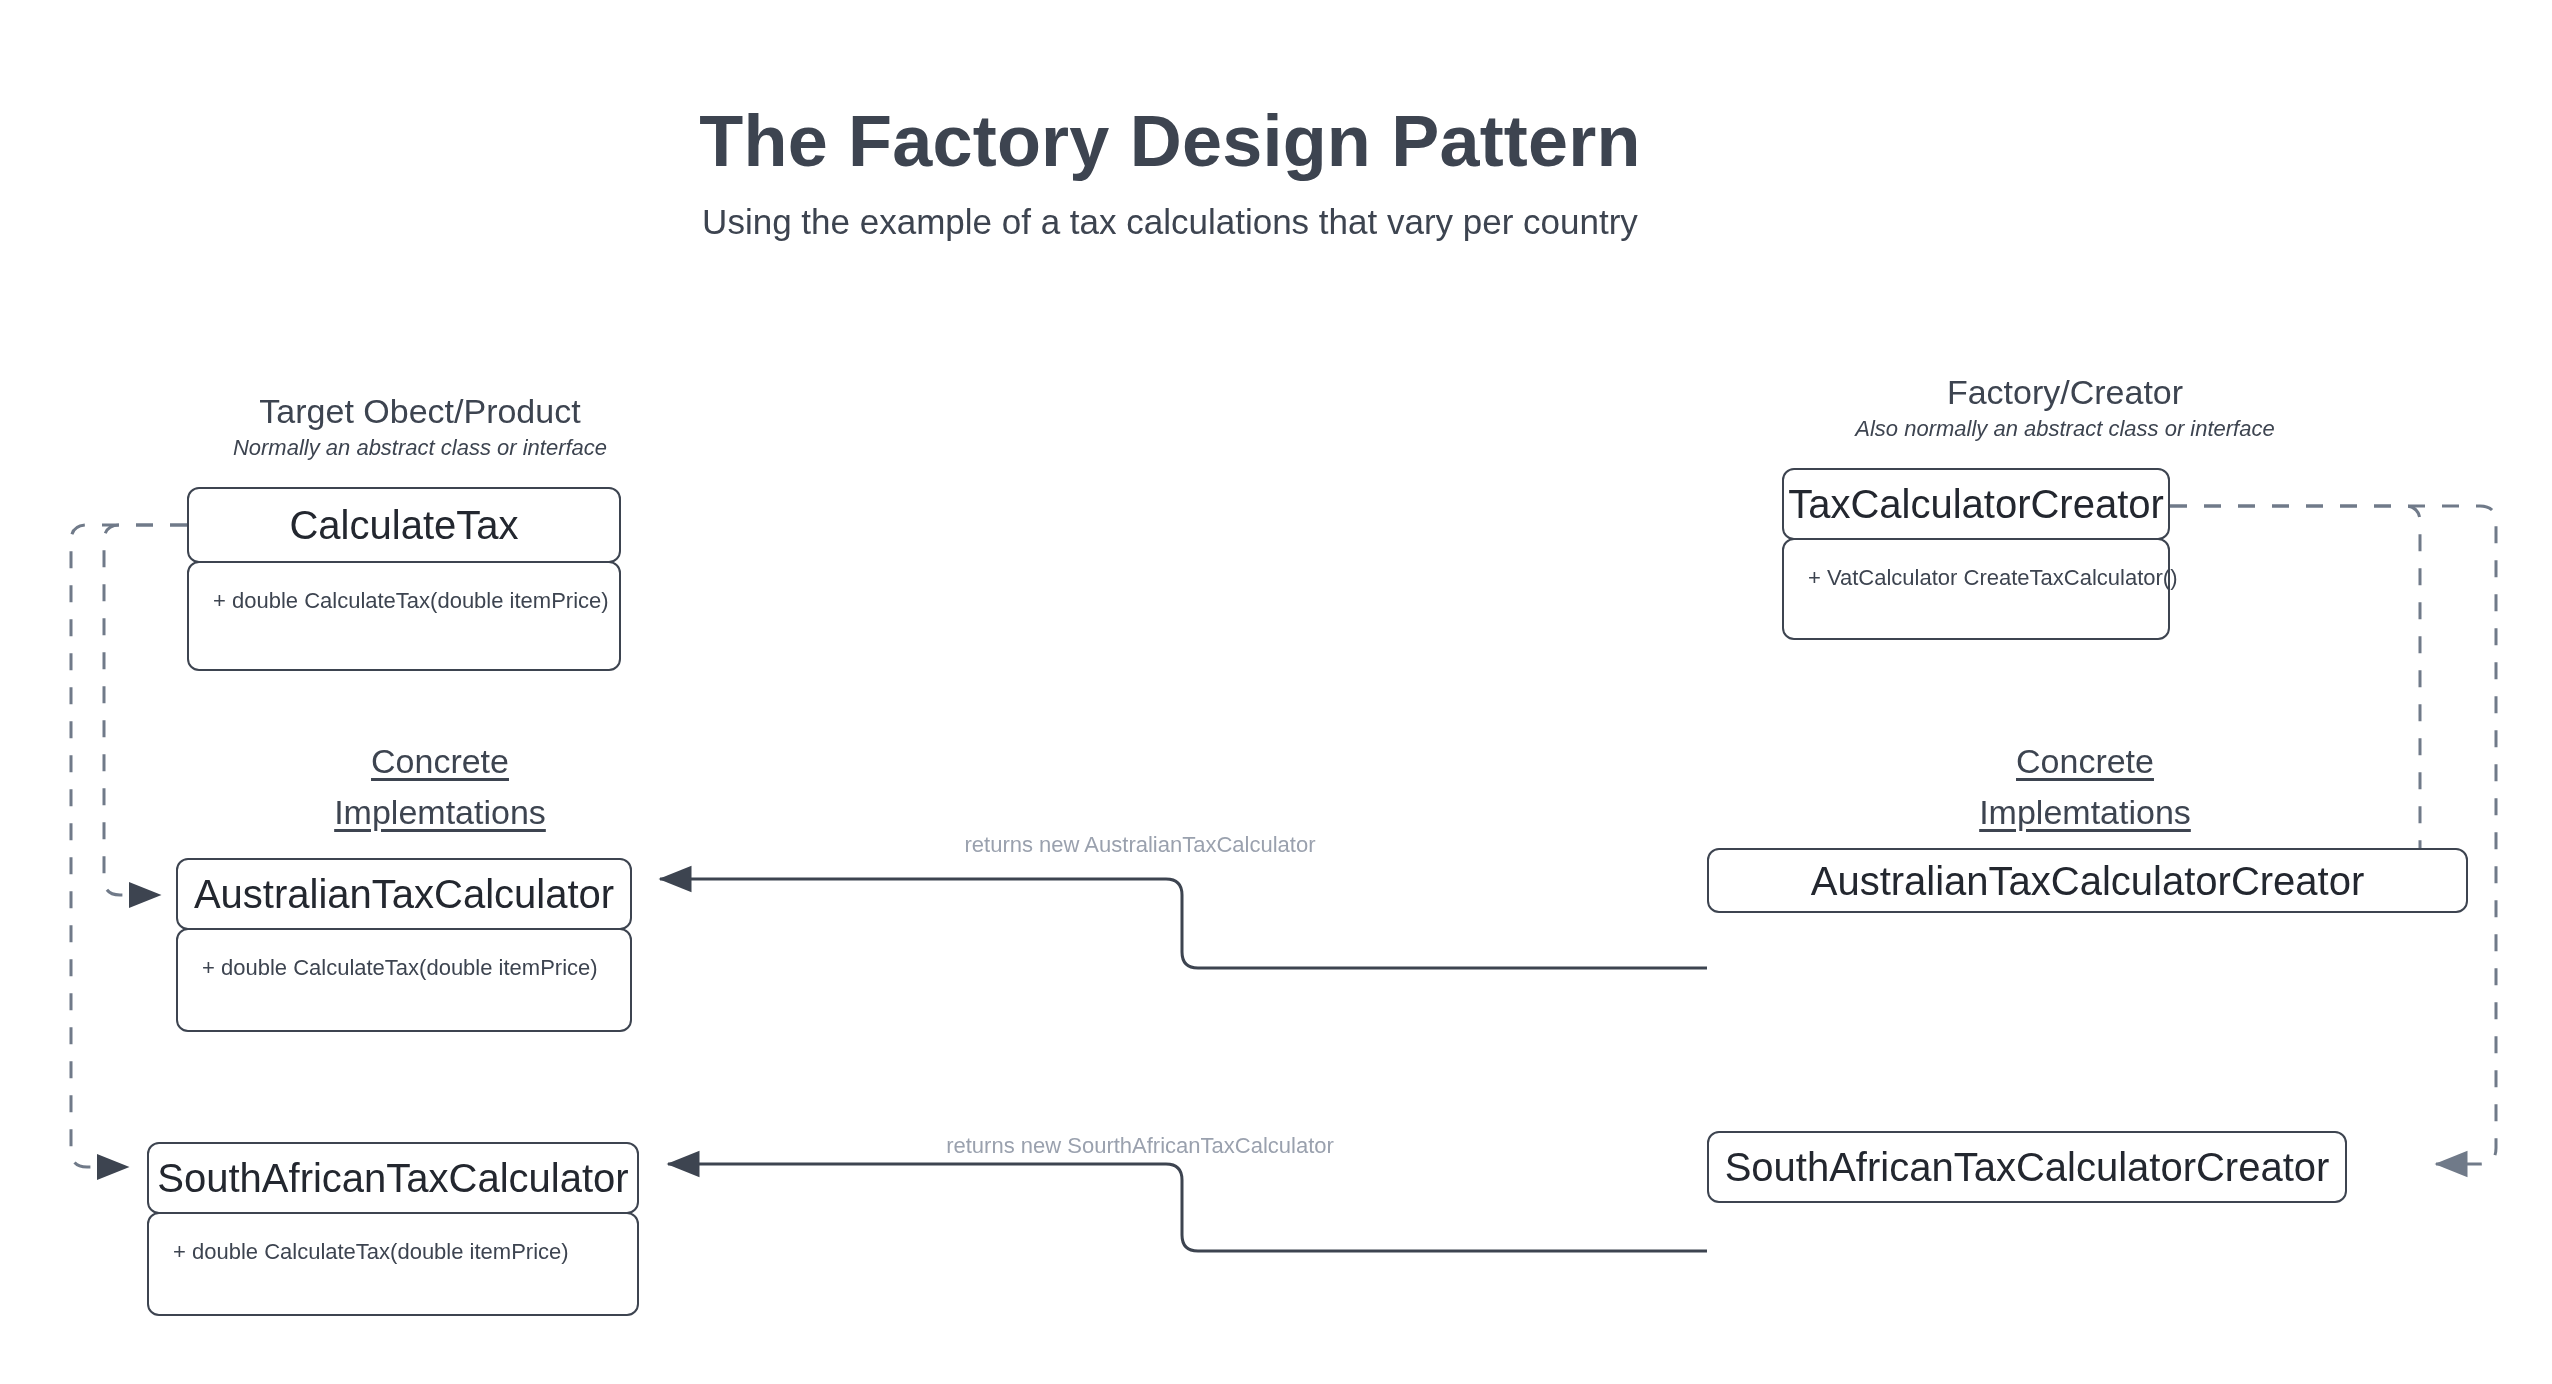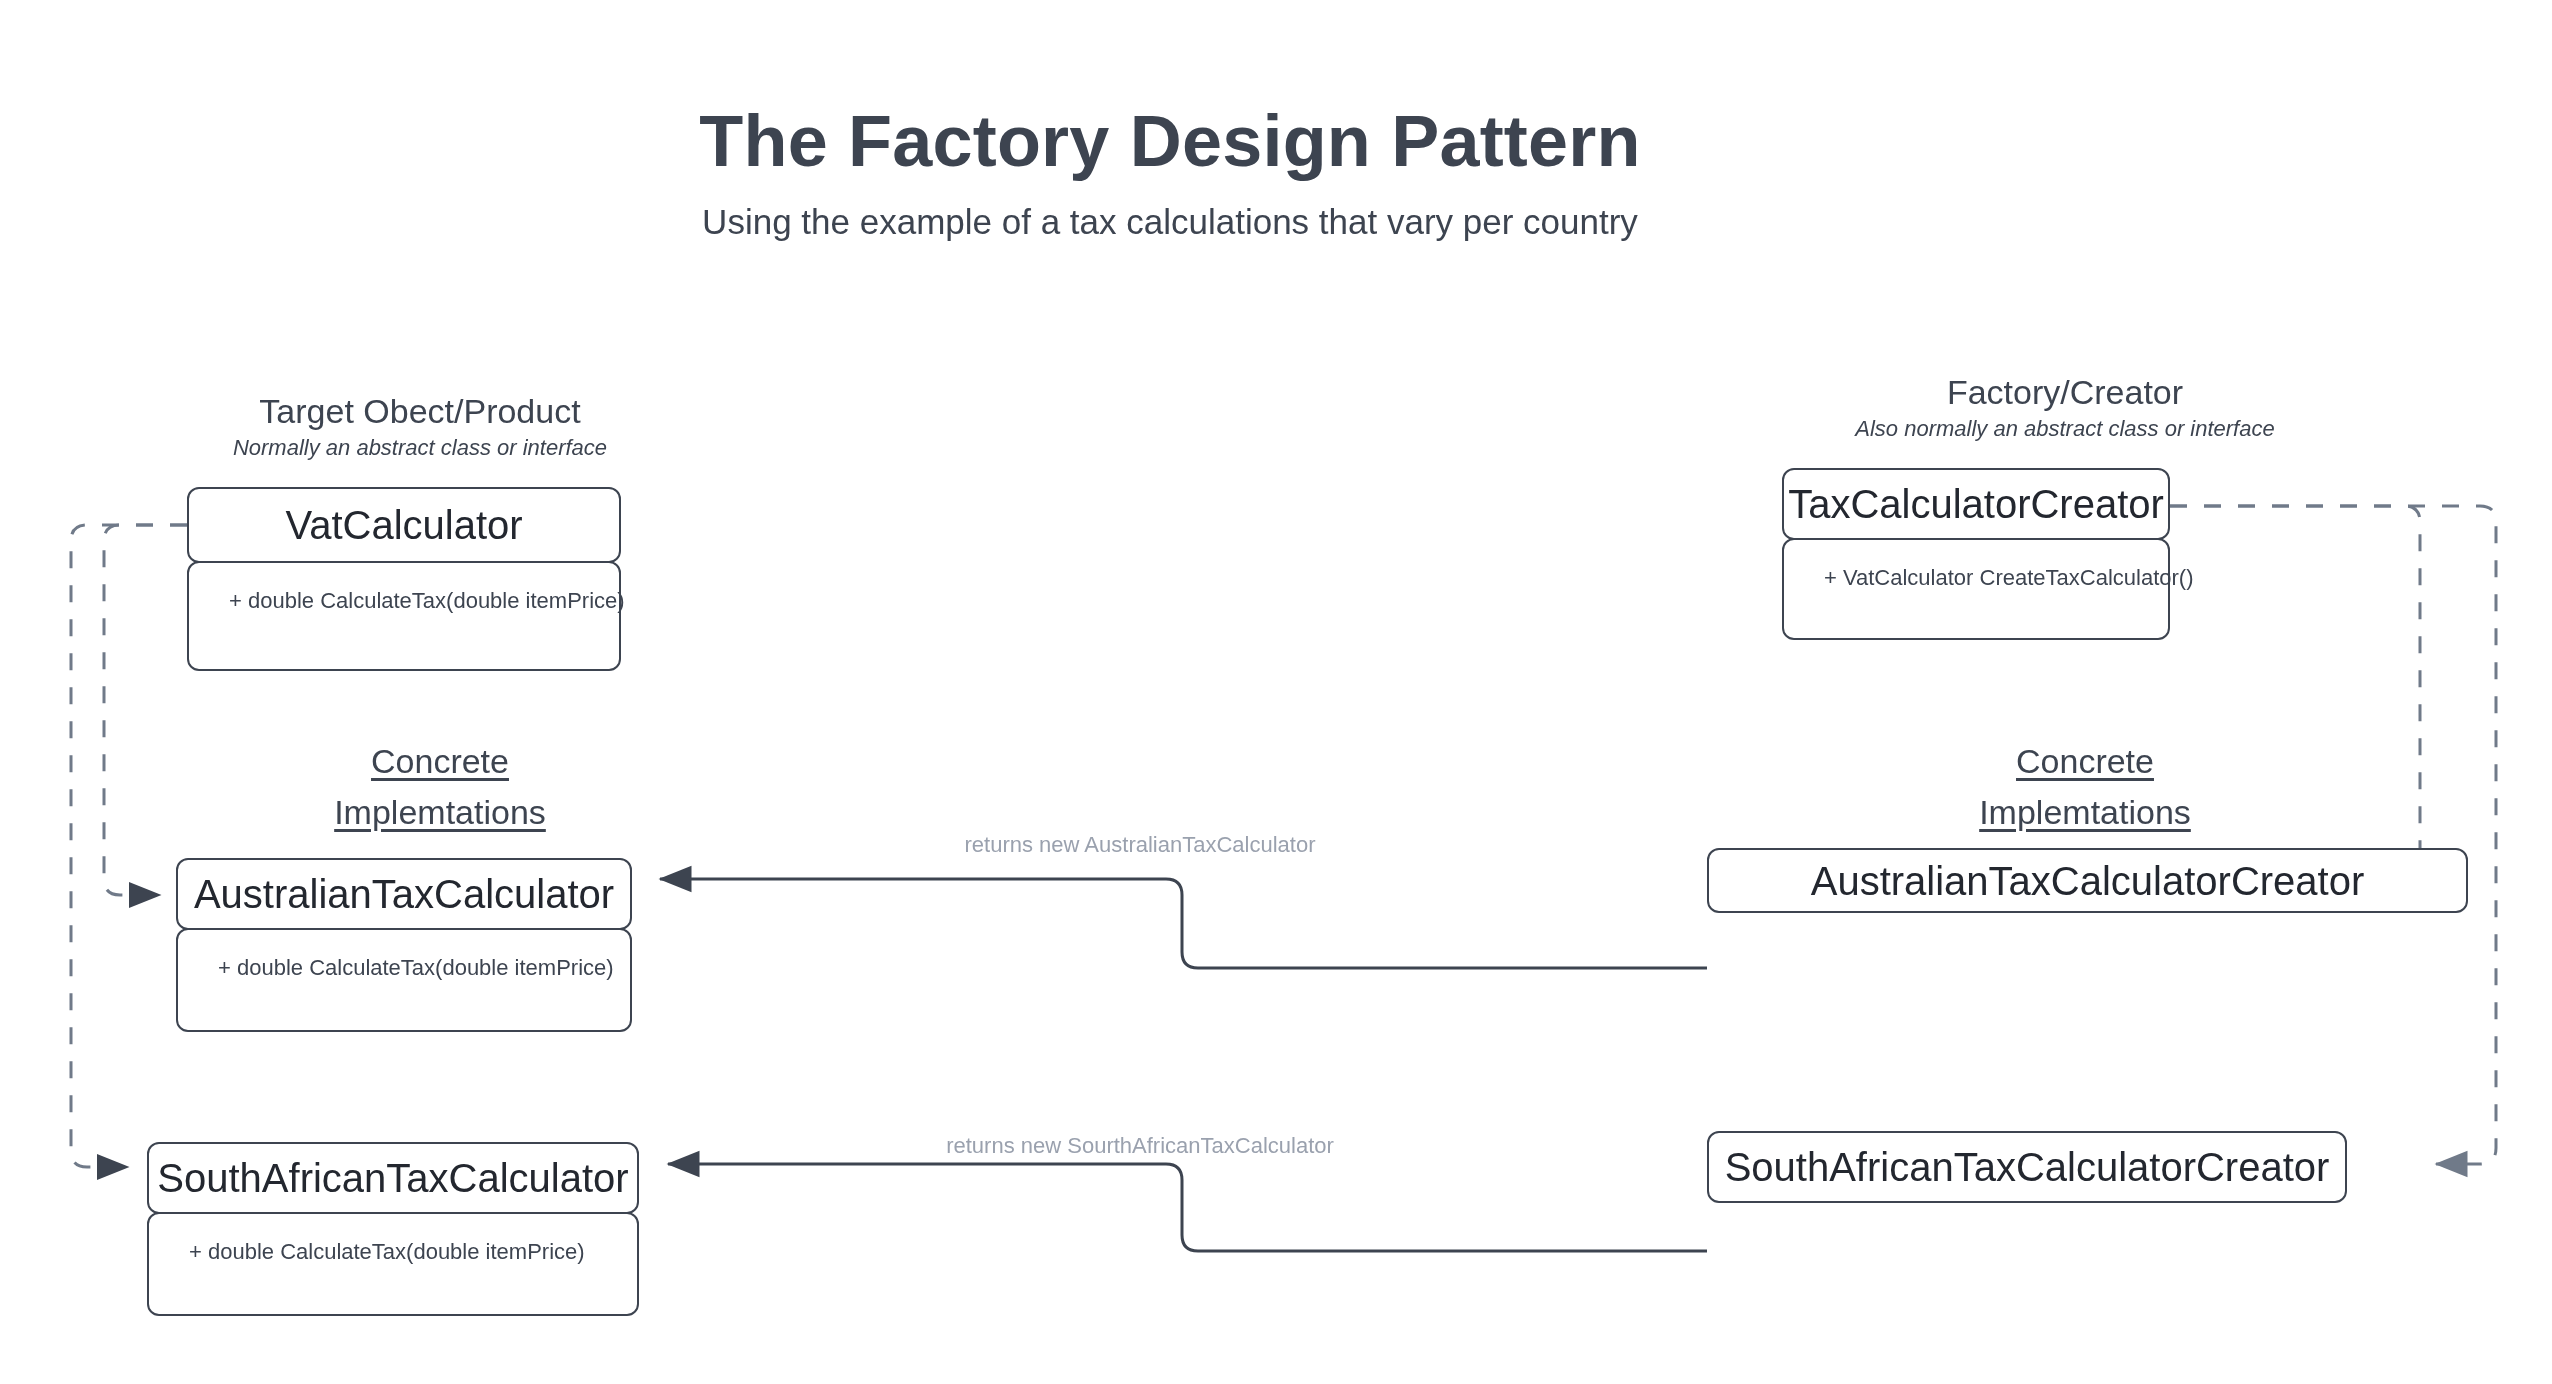--- a/index.html
+++ b/index.html
@@ -98,21 +98,21 @@
     padding: 0 10px;
   }
   .uml-body {
     box-sizing: border-box;
     border: 2.5px solid #3d4450;
     border-radius: 12px;
     background: #ffffff;
     margin-top: -2px;
     position: relative;
     z-index: 1;
-    padding: 24px 0 0 40px;
+    padding: 24px 0 0 24px;
   }
   .uml-body-text {
     font-size: 22px;
     color: #3d4450;
     line-height: 1.3;
     white-space: nowrap;
   }
 
   
   .edge-label {
@@ -191,21 +191,21 @@
     <span>Implemtations</span>
   </div>
 
   <div class="group-head" style="left:1825px; top:736px; width:520px;">
     <span>Concrete</span><br>
     <span>Implemtations</span>
   </div>
 
   <div class="uml" style="left:187px; top:487px; width:434px;">
     <div class="uml-head" style="height:76px;">
-      <div class="uml-head-text">VatCalculator</div>
+      <div class="uml-head-text">CalculateTax</div>
     </div>
     <div class="uml-body" style="height:110px;">
       <div class="uml-body-text">+ double CalculateTax(double itemPrice)</div>
     </div>
   </div>
 
   <div class="uml" style="left:176px; top:858px; width:456px;">
     <div class="uml-head" style="height:72px;">
       <div class="uml-head-text">AustralianTaxCalculator</div>
     </div>

